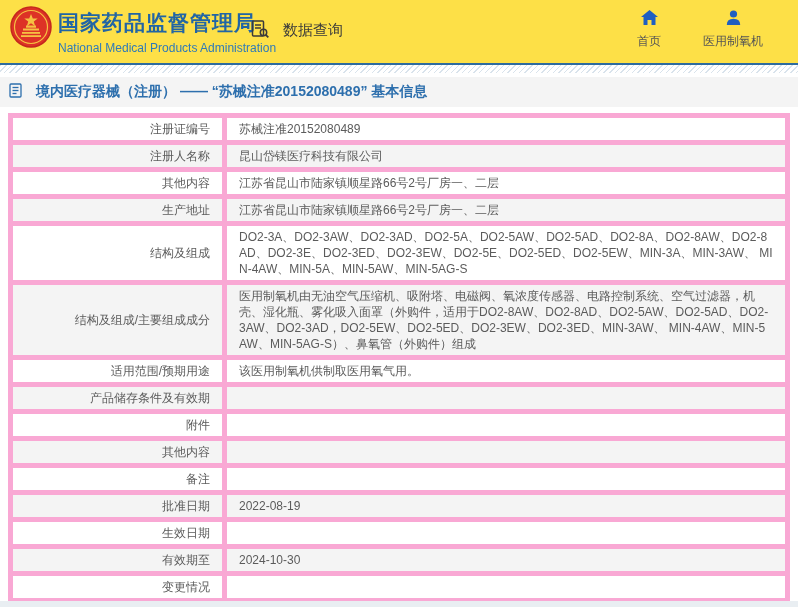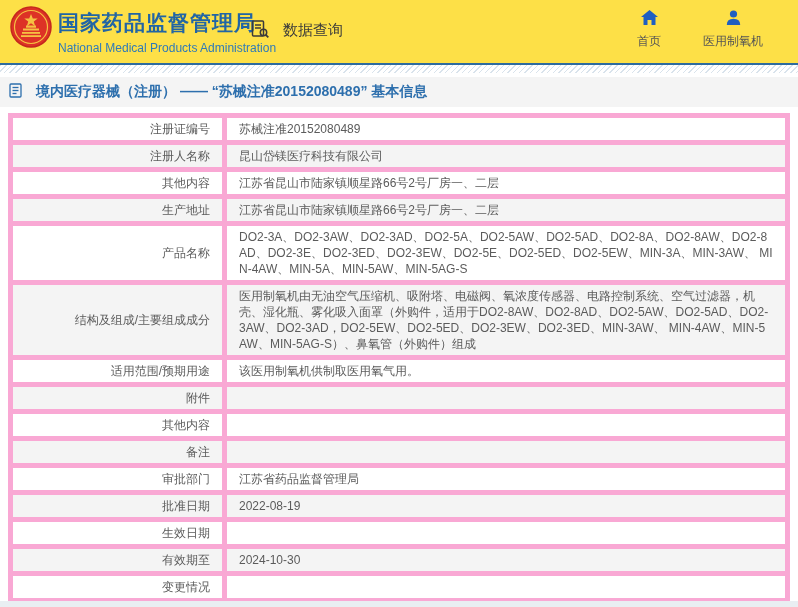--- a/index.html
+++ b/index.html
@@ -121,46 +121,46 @@
         </tr>
         <tr>
           <td class="label"><span>其他内容</span></td>
           <td class="value">江苏省昆山市陆家镇顺星路66号2号厂房一、二层</td>
         </tr>
         <tr>
           <td class="label"><span>生产地址</span></td>
           <td class="value">江苏省昆山市陆家镇顺星路66号2号厂房一、二层</td>
         </tr>
         <tr>
-          <td class="label"><span>产品名称</span></td>
+          <td class="label"><span>结构及组成</span></td>
           <td class="value">DO2-3A、DO2-3AW、DO2-3AD、DO2-5A、DO2-5AW、DO2-5AD、DO2-8A、DO2-8AW、DO2-8AD、DO2-3E、DO2-3ED、DO2-3EW、DO2-5E、DO2-5ED、DO2-5EW、MIN-3A、MIN-3AW、 MIN-4AW、MIN-5A、MIN-5AW、MIN-5AG-S</td>
         </tr>
         <tr>
           <td class="label"><span>结构及组成/主要组成成分</span></td>
           <td class="value">医用制氧机由无油空气压缩机、吸附塔、电磁阀、氧浓度传感器、电路控制系统、空气过滤器，机壳、湿化瓶、雾化吸入面罩（外购件，适用于DO2-8AW、DO2-8AD、DO2-5AW、DO2-5AD、DO2-3AW、DO2-3AD，DO2-5EW、DO2-5ED、DO2-3EW、DO2-3ED、MIN-3AW、 MIN-4AW、MIN-5AW、MIN-5AG-S）、鼻氧管（外购件）组成</td>
         </tr>
         <tr>
           <td class="label"><span>适用范围/预期用途</span></td>
           <td class="value">该医用制氧机供制取医用氧气用。</td>
+        </tr>
+        <tr>
+          <td class="label"><span>产品储存条件及有效期</span></td>
+          <td class="value"></td>
         </tr>
         <tr>
           <td class="label"><span>附件</span></td>
           <td class="value"></td>
         </tr>
         <tr>
           <td class="label"><span>其他内容</span></td>
           <td class="value"></td>
         </tr>
         <tr>
           <td class="label"><span>备注</span></td>
           <td class="value"></td>
-        </tr>
-        <tr>
-          <td class="label"><span>审批部门</span></td>
-          <td class="value">江苏省药品监督管理局</td>
         </tr>
         <tr>
           <td class="label"><span>批准日期</span></td>
           <td class="value">2022-08-19</td>
         </tr>
         <tr>
           <td class="label"><span>生效日期</span></td>
           <td class="value"></td>
         </tr>
         <tr>

